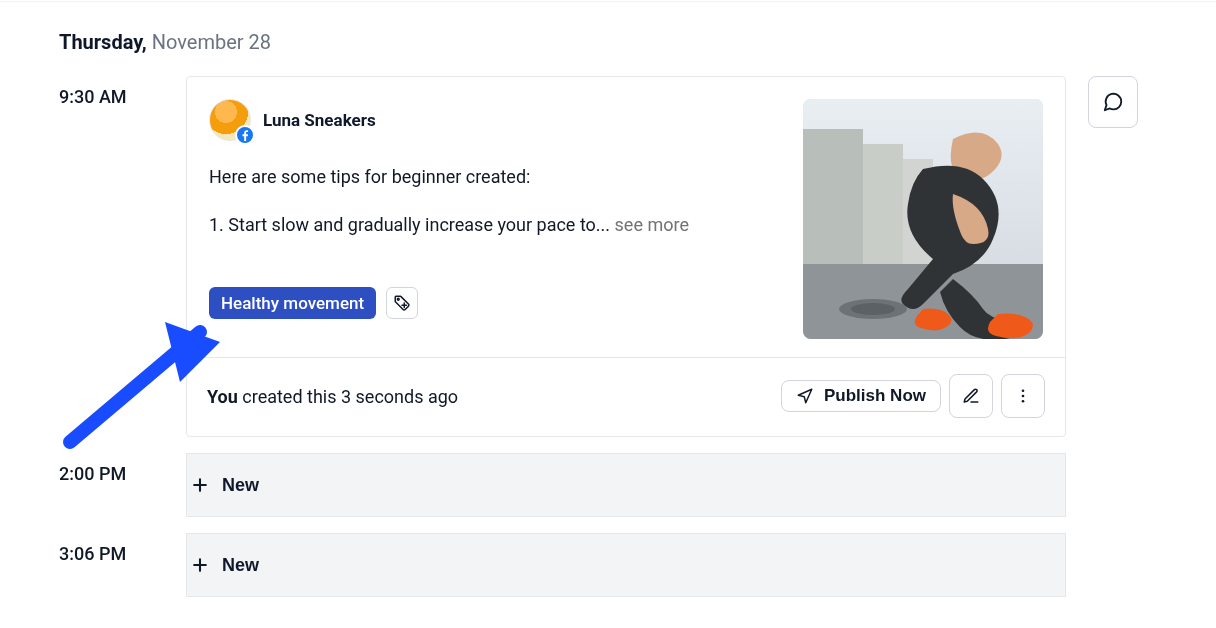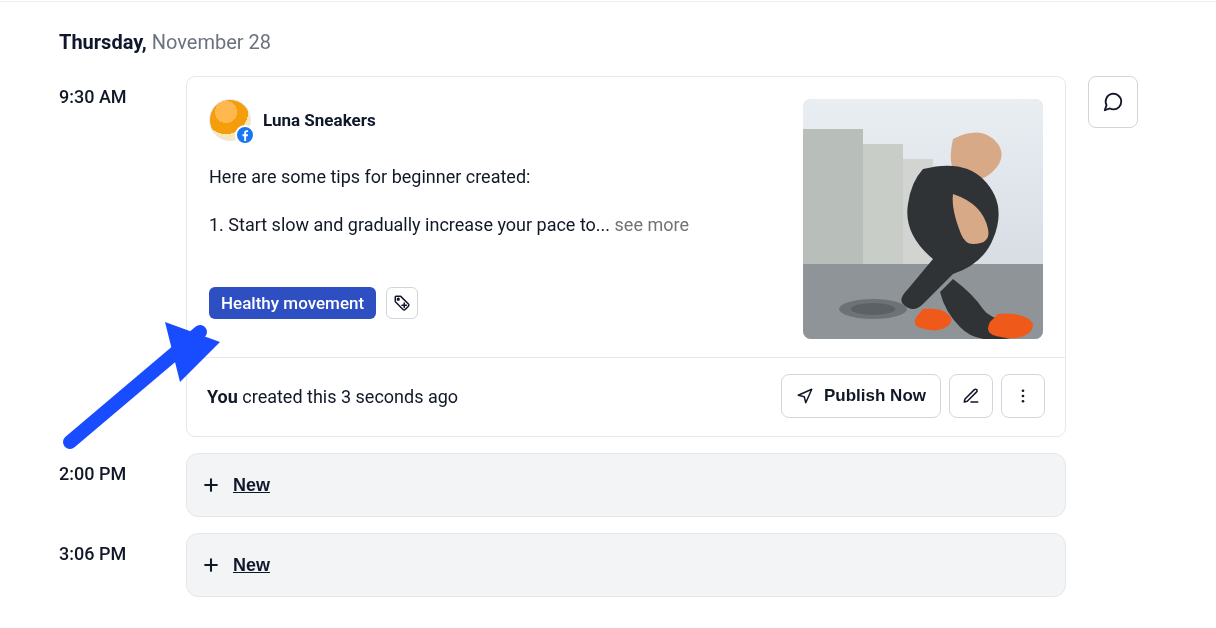--- a/index.html
+++ b/index.html
@@ -28,21 +28,21 @@
     width: 127px;
     font-size: 18px;
     color: #111827;
     padding-top: 10px;
     font-weight: 500;
   }
   .content-col { width: 880px; }
   .right-col { width: 70px; padding-left: 22px; padding-top: 0; }
   .card {
     border: 1px solid #e5e7eb;
-    border-radius: 9px;
+    border-radius: 4px;
     background: #fff;
     overflow: hidden;
   }
   .card-body {
     display: flex;
     padding: 22px 22px 18px 22px;
     gap: 20px;
   }
   .card-main { flex: 1 1 auto; min-width: 0; }
   .account {
@@ -86,49 +86,48 @@
   .divider { height: 1px; background: #e5e7eb; }
   .card-footer {
     display: flex; align-items: center; justify-content: space-between;
     padding: 16px 20px 18px 20px;
   }
   .meta { font-size: 18px; color: #111827; }
   .meta .who { font-weight: 700; }
   .actions { display: flex; align-items: center; gap: 8px; }
   .btn {
     border: 1px solid #d1d5db; background: #fff; border-radius: 8px;
-    height: 44px; padding: 0 14px; display: inline-flex; align-items: center; gap: 10px;
+    height: 32px; padding: 0 14px; display: inline-flex; align-items: center; gap: 10px;
     font-size: 17px; font-weight: 600; cursor: pointer; color: #111827;
   }
   .icon-btn {
     width: 44px; height: 44px; border: 1px solid #d1d5db; background: #fff; border-radius: 8px;
     display: inline-flex; align-items: center; justify-content: center; cursor: pointer;
   }
   .comment-chip {
     width: 50px; height: 52px; border: 1px solid #d1d5db; border-radius: 8px; background: #fff;
     display: inline-flex; align-items: center; justify-content: center; cursor: pointer;
   }
   .slot {
     margin-top: 16px;
   }
   .slot .content-col .new-btn {
     width: 100%;
     background: #f3f4f6;
     border: 1px solid #e5e7eb;
-    border-radius: 12px;
+    border-radius: 0;
     height: 64px;
     display: flex;
     align-items: center;
-    padding-left: 14px;
+    padding-left: 3px;
     gap: 12px;
     font-size: 18px;
     font-weight: 700;
     color: #0f172a;
     cursor: pointer;
-    text-decoration: underline;
   }
   
   .arrow {
     position: absolute;
     left: 60px;
     top: 310px;
     width: 170px;
     height: 140px;
     pointer-events: none;
   }

